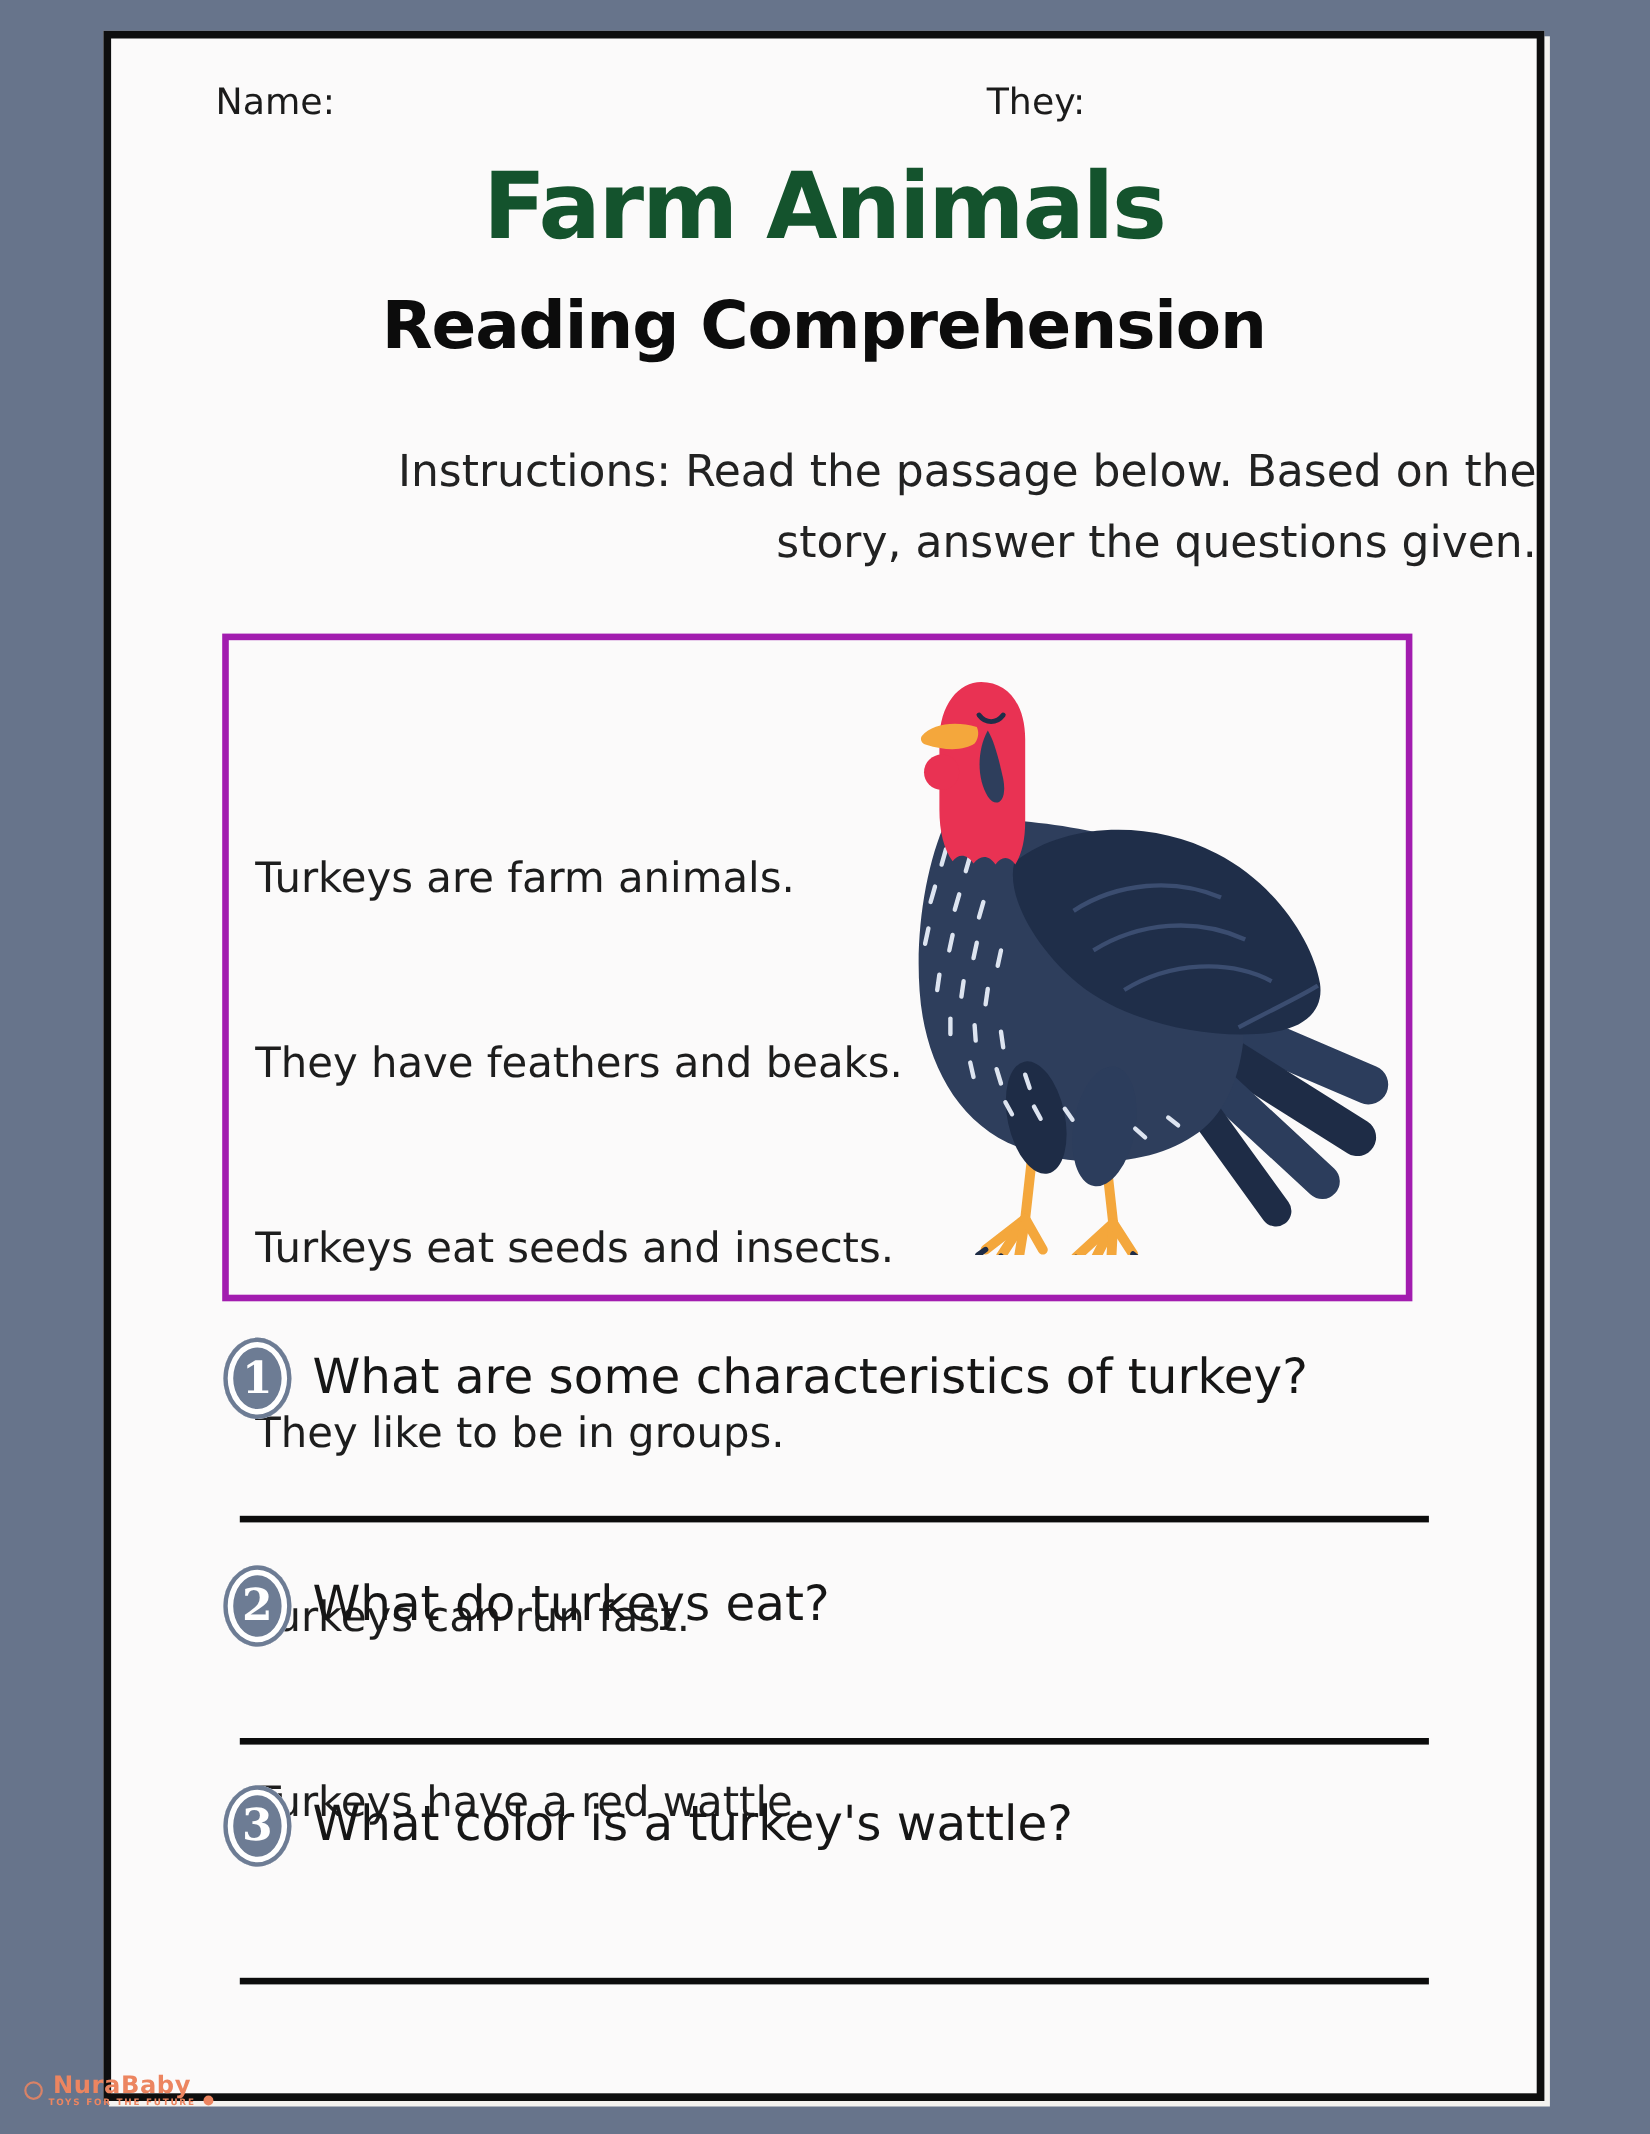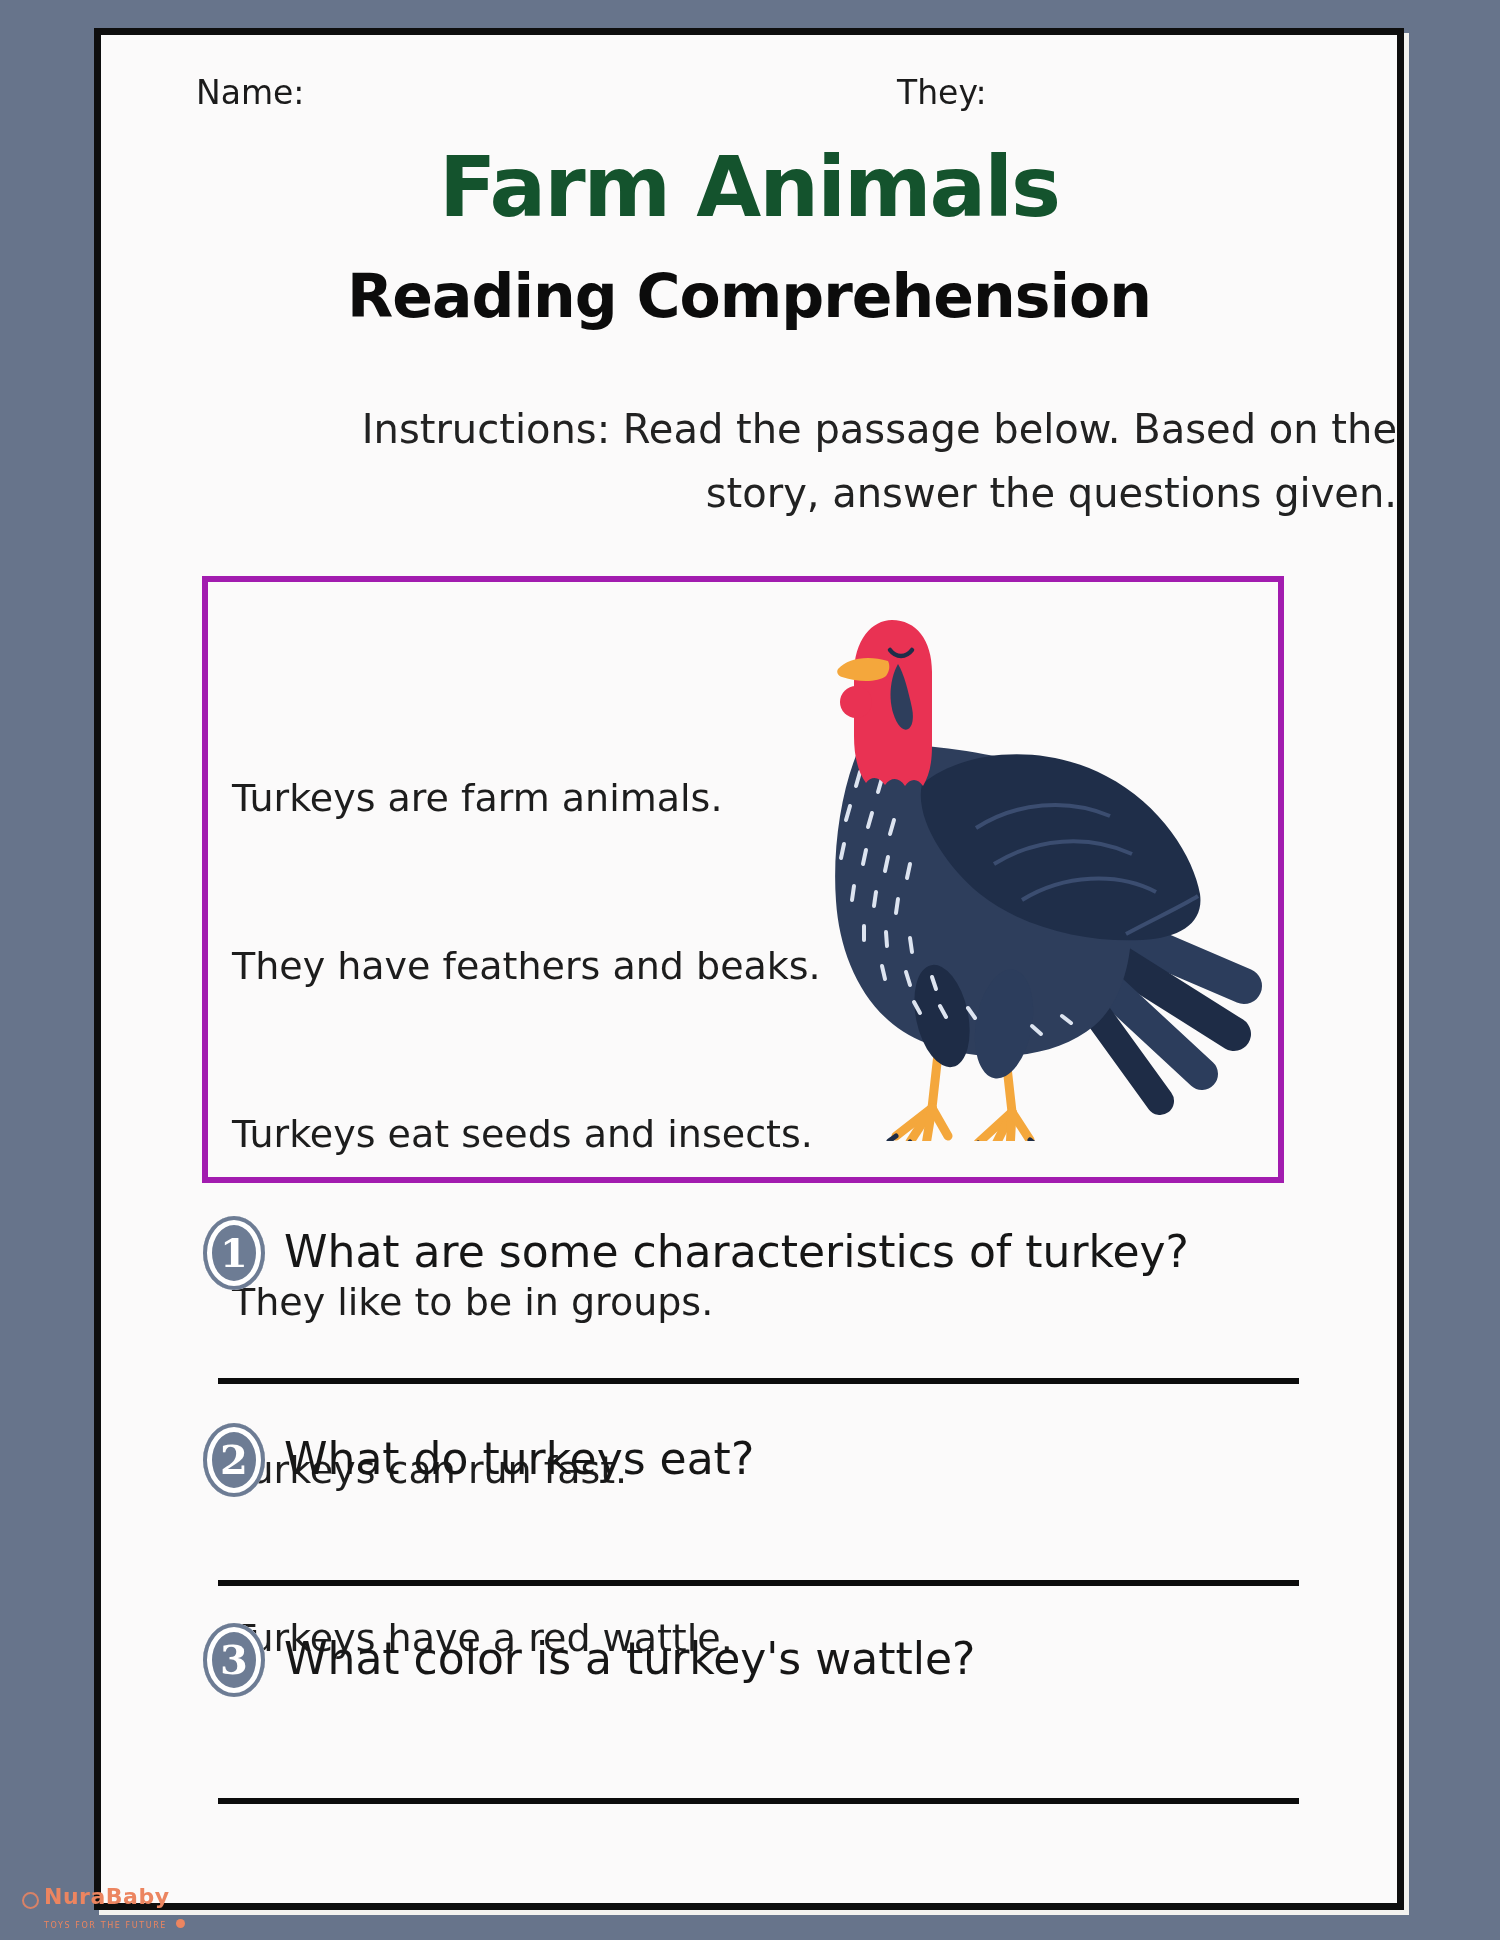--- a/index.html
+++ b/index.html
@@ -25,21 +25,21 @@
            background:#6d7c94;box-shadow:inset 0 0 0 4px #6d7c94, inset 0 0 0 9px #ffffff;
            display:flex;align-items:center;justify-content:center;}
   .q-badge span{font-family:"DejaVu Serif","Liberation Serif",serif;font-weight:bold;
            font-size:40px;color:#ffffff;transform:translateY(-1px);}
   .q-text{position:absolute;left:183px;font-size:44px;color:#161616;}
   .answer-line{position:absolute;left:117px;width:1081px;height:6px;background:#0c0c0c;}
   .brand-logo{position:absolute;left:22px;top:1886px;display:flex;align-items:flex-start;gap:5px;}
   .brand-icon{width:13px;height:13px;border:2px solid #ec8560;border-radius:50%;margin-top:6px;opacity:.85;}
   .brand-col{display:flex;flex-direction:column;line-height:1;}
   .brand-name{font-size:22px;font-weight:bold;color:#ec8560;letter-spacing:.5px;text-align:center;}
-  .brand-tagline{font-size:8px;font-weight:normal;color:#ec8560;letter-spacing:1.6px;margin-top:14px;}
+  .brand-tagline{font-size:8px;font-weight:bold;color:#ec8560;letter-spacing:1.6px;margin-top:0;}
   .brand-mark{width:9px;height:9px;background:#ec8560;border-radius:50%;align-self:flex-end;margin:0 0 2px 2px;}
 </style>
 </head>
 <body>
 
 <div class="canvas">
   <div class="paper">
 
     <div class="field-label name-label">Name:</div>
     <div class="field-label class-label">They:</div>

